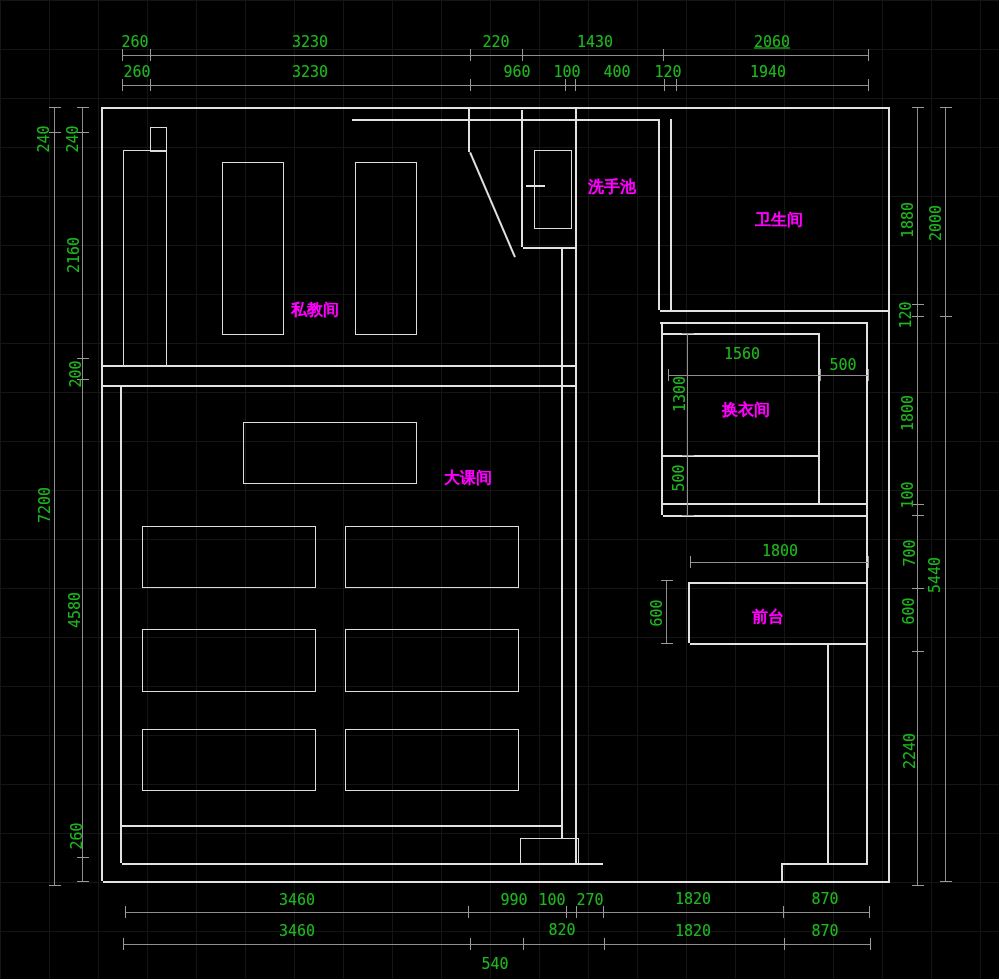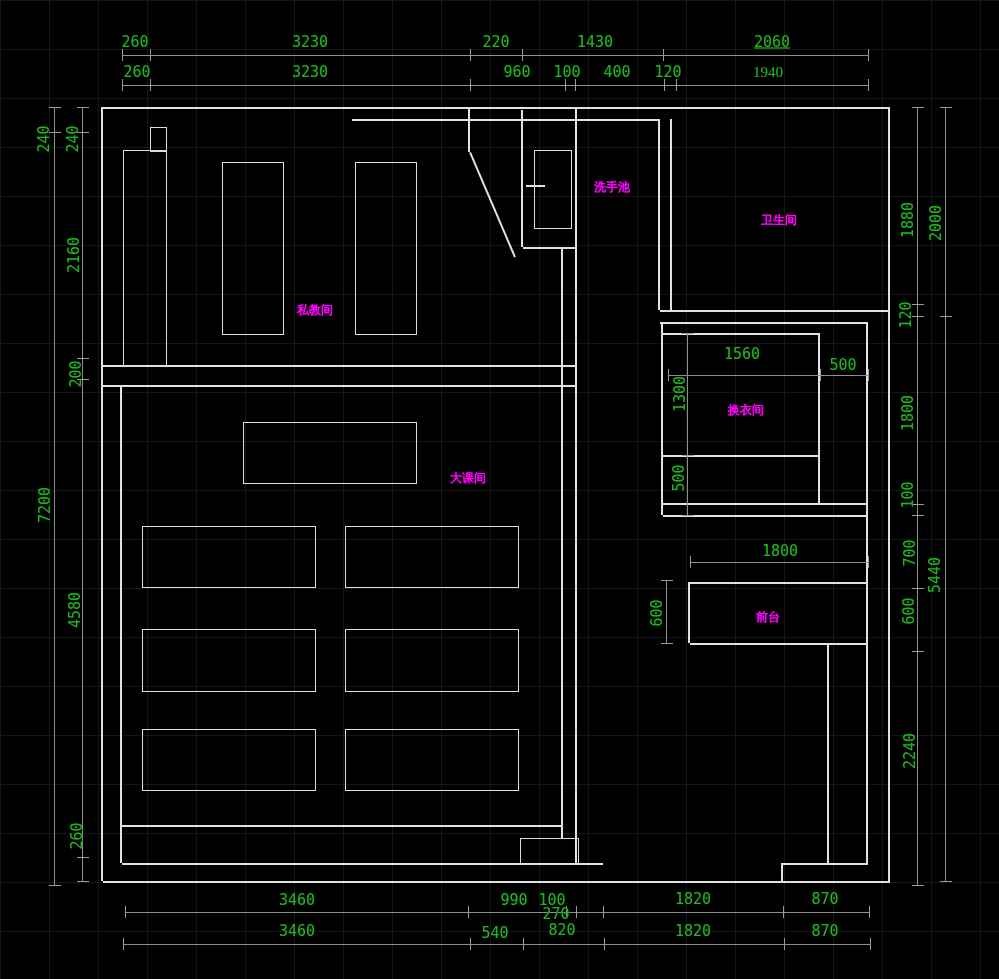--- a/index.html
+++ b/index.html
@@ -19,21 +19,21 @@
   .dline{position:absolute;background:#8f8f8f;}
   .dtick{position:absolute;background:#9a9a9a;}
   .dimtext{
     position:absolute;color:#21b321;font-size:15px;line-height:1;
     white-space:nowrap;transform:translate(-50%,-50%);
     font-family:"DejaVu Sans Mono", monospace;
     text-shadow:0 0 1px #0a4a0a;
   }
   .dimtext.rot{transform:translate(-50%,-50%) rotate(-90deg);}
   .roomlabel{
-    position:absolute;color:#ff00ff;font-size:12px;font-weight:bold;line-height:1;
+    position:absolute;color:#ff00ff;font-size:16px;font-weight:bold;line-height:1;
     white-space:nowrap;transform:translate(-50%,-50%);
     font-family:"DejaVu Sans", sans-serif;
     text-shadow:0 0 1px #7a007a;
   }
 </style>
 </head>
 <body>
 
 <div class="stage">
   <div id="layer-walls">
@@ -161,29 +161,29 @@
       <span class="dimtext" style="left: 310px; top: 42px;">3230</span>
       <span class="dimtext" style="left: 496px; top: 42px;">220</span>
       <span class="dimtext" style="left: 595px; top: 42px;">1430</span>
       <span class="dimtext" style="left: 772px; top: 42px; text-decoration: underline;">2060</span>
       <span class="dimtext" style="left: 137px; top: 72px;">260</span>
       <span class="dimtext" style="left: 310px; top: 72px;">3230</span>
       <span class="dimtext" style="left: 517px; top: 72px;">960</span>
       <span class="dimtext" style="left: 567px; top: 72px;">100</span>
       <span class="dimtext" style="left: 617px; top: 72px;">400</span>
       <span class="dimtext" style="left: 668px; top: 72px;">120</span>
-      <span class="dimtext" style="left: 768px; top: 72px; font-family: Liberation Serif, serif;">1940</span>
+      <span class="dimtext" style="left: 768px; top: 72px;">1940</span>
       <span class="dimtext" style="left: 297px; top: 900px;">3460</span>
       <span class="dimtext" style="left: 514px; top: 900px;">990</span>
       <span class="dimtext" style="left: 552px; top: 900px;">100</span>
-      <span class="dimtext" style="left: 556px; top: 900px; margin-top: 14px;">270</span>
+      <span class="dimtext" style="left: 590px; top: 900px;">270</span>
       <span class="dimtext" style="left: 693px; top: 899px;">1820</span>
       <span class="dimtext" style="left: 825px; top: 899px;">870</span>
       <span class="dimtext" style="left: 297px; top: 931px;">3460</span>
-      <span class="dimtext" style="left: 495px; top: 933px; text-align: center;">540</span>
+      <span class="dimtext" style="left: 495px; top: 964px; text-align: center;">540</span>
       <span class="dimtext" style="left: 562px; top: 930px;">820</span>
       <span class="dimtext" style="left: 693px; top: 931px;">1820</span>
       <span class="dimtext" style="left: 825px; top: 931px;">870</span>
       <span class="dimtext rot" style="left: 44px; top: 139px;">240</span>
       <span class="dimtext rot" style="left: 45px; top: 505px;">7200</span>
       <span class="dimtext rot" style="left: 73px; top: 139px;">240</span>
       <span class="dimtext rot" style="left: 74px; top: 255px;">2160</span>
       <span class="dimtext rot" style="left: 76px; top: 374px;">200</span>
       <span class="dimtext rot" style="left: 75px; top: 610px;">4580</span>
       <span class="dimtext rot" style="left: 77px; top: 836px;">260</span>

